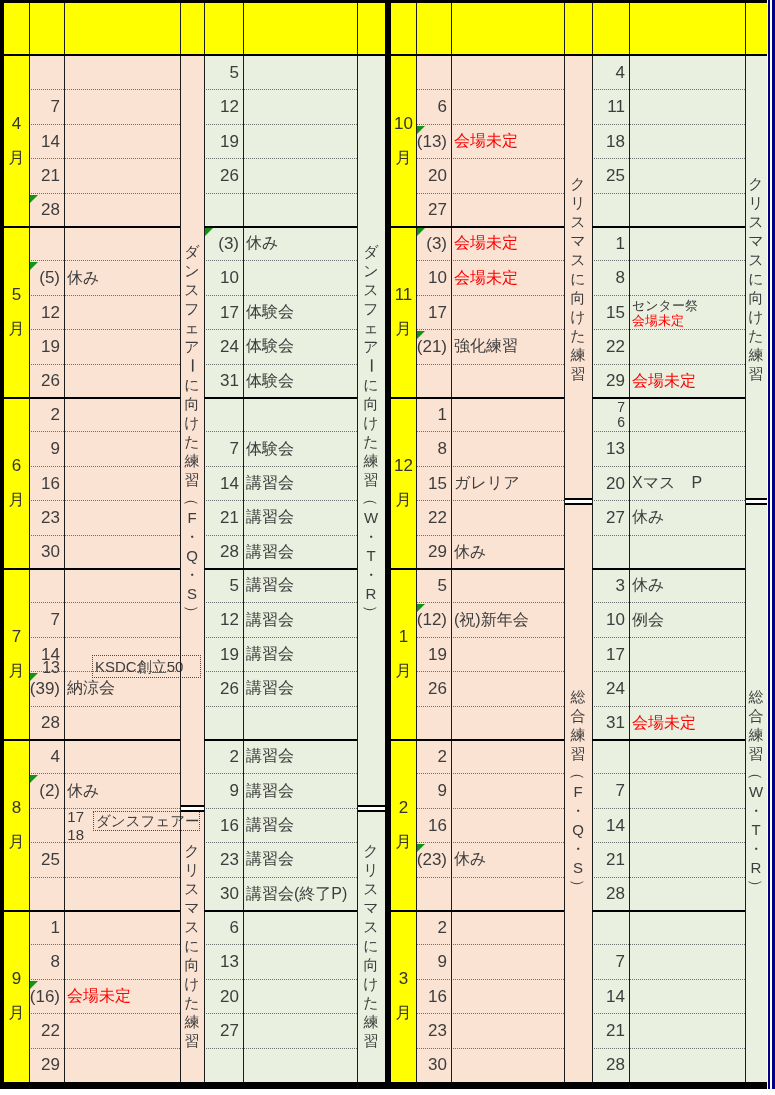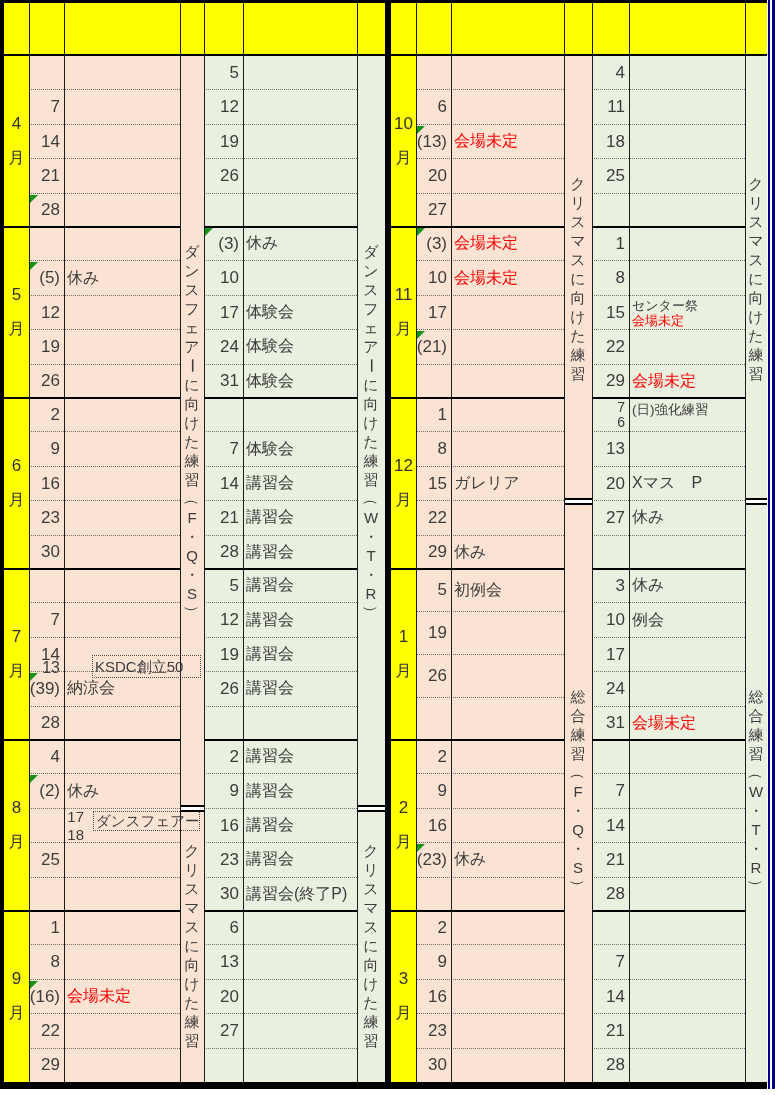--- a/index.html
+++ b/index.html
@@ -531,20 +531,21 @@
       </div>
       <div class="row dot">
         <div class="day" style="width: 35px;">10</div>
         <div class="ev red">会場未定</div>
       </div>
       <div class="row dot">
         <div class="day" style="width: 35px;">17</div>
       </div>
       <div class="row dot">
         <div class="day" style="width: 35px;">(21)</div>
+        <div class="ev">強化練習</div>
         <div class="marker"></div>
       </div>
       <div class="row dot">
         <div class="day" style="width: 35px;"></div>
         <div class="ev"></div>
       </div>
     </div>
     <div class="grid" style="position: absolute; left: 592px; top: 227px; width: 153px; height: 171px;">
       <div class="row">
         <div class="day" style="width: 37px;">1</div>
@@ -595,21 +596,20 @@
         <div class="day" style="width: 35px;">29</div>
         <div class="ev">休み</div>
       </div>
     </div>
     <div class="grid" style="position: absolute; left: 592px; top: 398px; width: 153px; height: 171px;">
       <div class="row sm">
         <div class="day" style="width: 37px;">
           <div>7</div>
           <div>6</div>
         </div>
-        <div class="ev">(日)強化練習</div>
       </div>
       <div class="row dot">
         <div class="day" style="width: 37px;">13</div>
         <div class="ev"></div>
       </div>
       <div class="row dot">
         <div class="day" style="width: 37px;">20</div>
         <div class="ev">Xマス　P</div>
       </div>
       <div class="row dot">
@@ -621,21 +621,25 @@
         <div class="ev"></div>
       </div>
     </div>
     <div class="mlabel abs" style="position: absolute; left: 391px; top: 569px; width: 25px; height: 171px;">
       <div>1</div>
       <div style="font-size: 16px;">月</div>
     </div>
     <div class="grid" style="position: absolute; left: 416px; top: 569px; width: 148px; height: 171px;">
       <div class="row">
         <div class="day" style="width: 35px;">5</div>
-        <div class="ev">初例会</div>
+      </div>
+      <div class="row dot">
+        <div class="day" style="width: 35px;">(12)</div>
+        <div class="ev">(祝)新年会</div>
+        <div class="marker"></div>
       </div>
       <div class="row dot">
         <div class="day" style="width: 35px;">19</div>
         <div class="ev"></div>
       </div>
       <div class="row dot">
         <div class="day" style="width: 35px;">26</div>
         <div class="ev"></div>
       </div>
       <div class="row dot">

